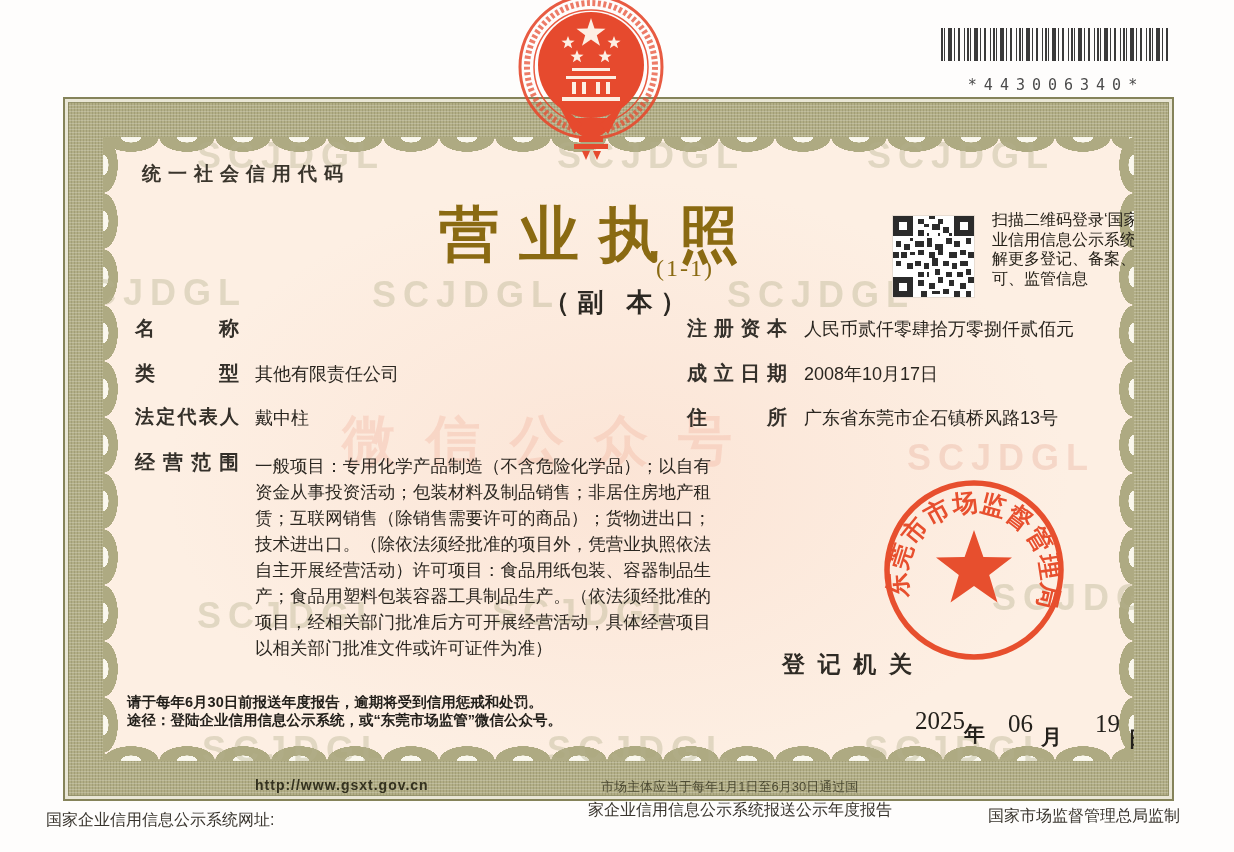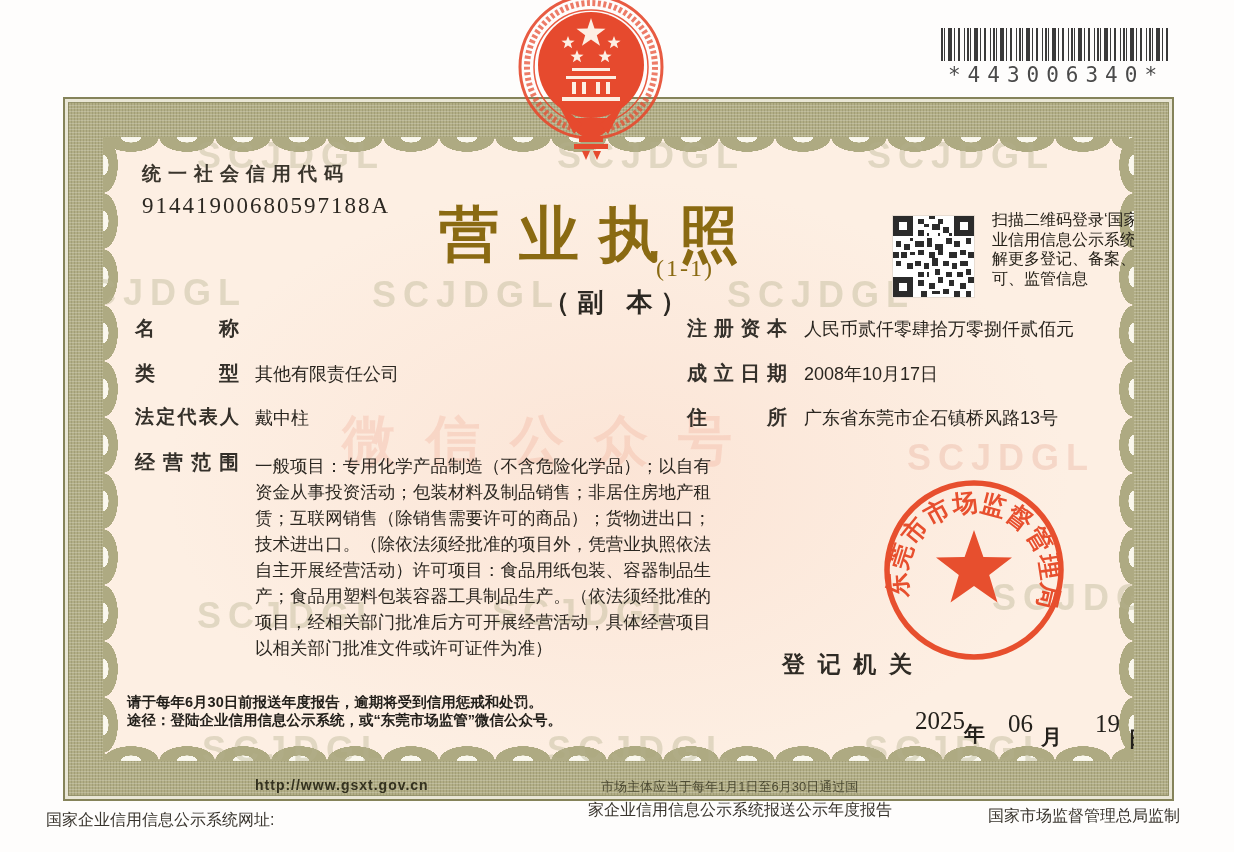--- a/index.html
+++ b/index.html
@@ -95,22 +95,22 @@
   
   .barcode-wrap { position:absolute; left:941px; top:28px; width:230px; }
   .barcode { height:33px;
     background:repeating-linear-gradient(90deg,
       #3a3a3a 0 2px,  rgba(0,0,0,0) 2px 3px,
       #3a3a3a 3px 4px,  rgba(0,0,0,0) 4px 7px,
       #3a3a3a 7px 11px, rgba(0,0,0,0) 11px 13px,
       #3a3a3a 13px 14px, rgba(0,0,0,0) 14px 17px,
       #3a3a3a 17px 19px, rgba(0,0,0,0) 19px 23px,
       #3a3a3a 23px 24px, rgba(0,0,0,0) 24px 26px); }
-  .barcode-text { text-align:center; margin-top:2px; font-family:"DejaVu Sans Mono", monospace;
-                  font-size:21px; letter-spacing:7px; color:#4a4a4a; }
+  .barcode-text { text-align:center; margin-top:15px; font-family:"DejaVu Sans Mono", monospace;
+                  font-size:15px; letter-spacing:7px; color:#4a4a4a; }
 
   .below-left   { position:absolute; left:46px;  top:810px; font-size:16px; color:#38342d; }
   .below-center { position:absolute; left:588px; top:800px; font-size:16px; color:#38342d; }
   .below-right  { position:absolute; left:988px; top:806px; font-size:16px; color:#38342d; }
 </style>
 </head>
 <body>
 
 <div class="page">
 
@@ -137,21 +137,20 @@
       <span class="wm" style="left:889px;top:440px">SCJDGL</span>
       <span class="wm" style="left:99px;top:592px">SCJDGL</span>
       <span class="wm" style="left:444px;top:592px">SCJDGL</span>
       <span class="wm" style="left:761px;top:592px">SCJDGL</span>
       <span class="wm wm-pink" style="left:804px;top:300px">SCJDGL</span>
       <span class="wm-cn" style="left:239px;top:268px">微信公众号</span>
 
       <div class="layer">
 
         <div class="credit-label">统一社会信用代码</div>
-        <div class="credit-code">91441900680597188A</div>
 
         <div class="title">营业执照</div>
         <div class="page-note">(1-1)</div>
         <div class="copy-label">（副  本）</div>
 
         <div class="qr">
           <svg width="81" height="81" viewBox="0 0 29 29" shape-rendering="crispEdges">
             <g fill="#2b2b2b">
               <path d="M0 0h7v7h-7z M2 2h3v3h-3z" fill-rule="evenodd"></path>
               <path d="M22 0h7v7h-7z M24 2h3v3h-3z" fill-rule="evenodd"></path>

